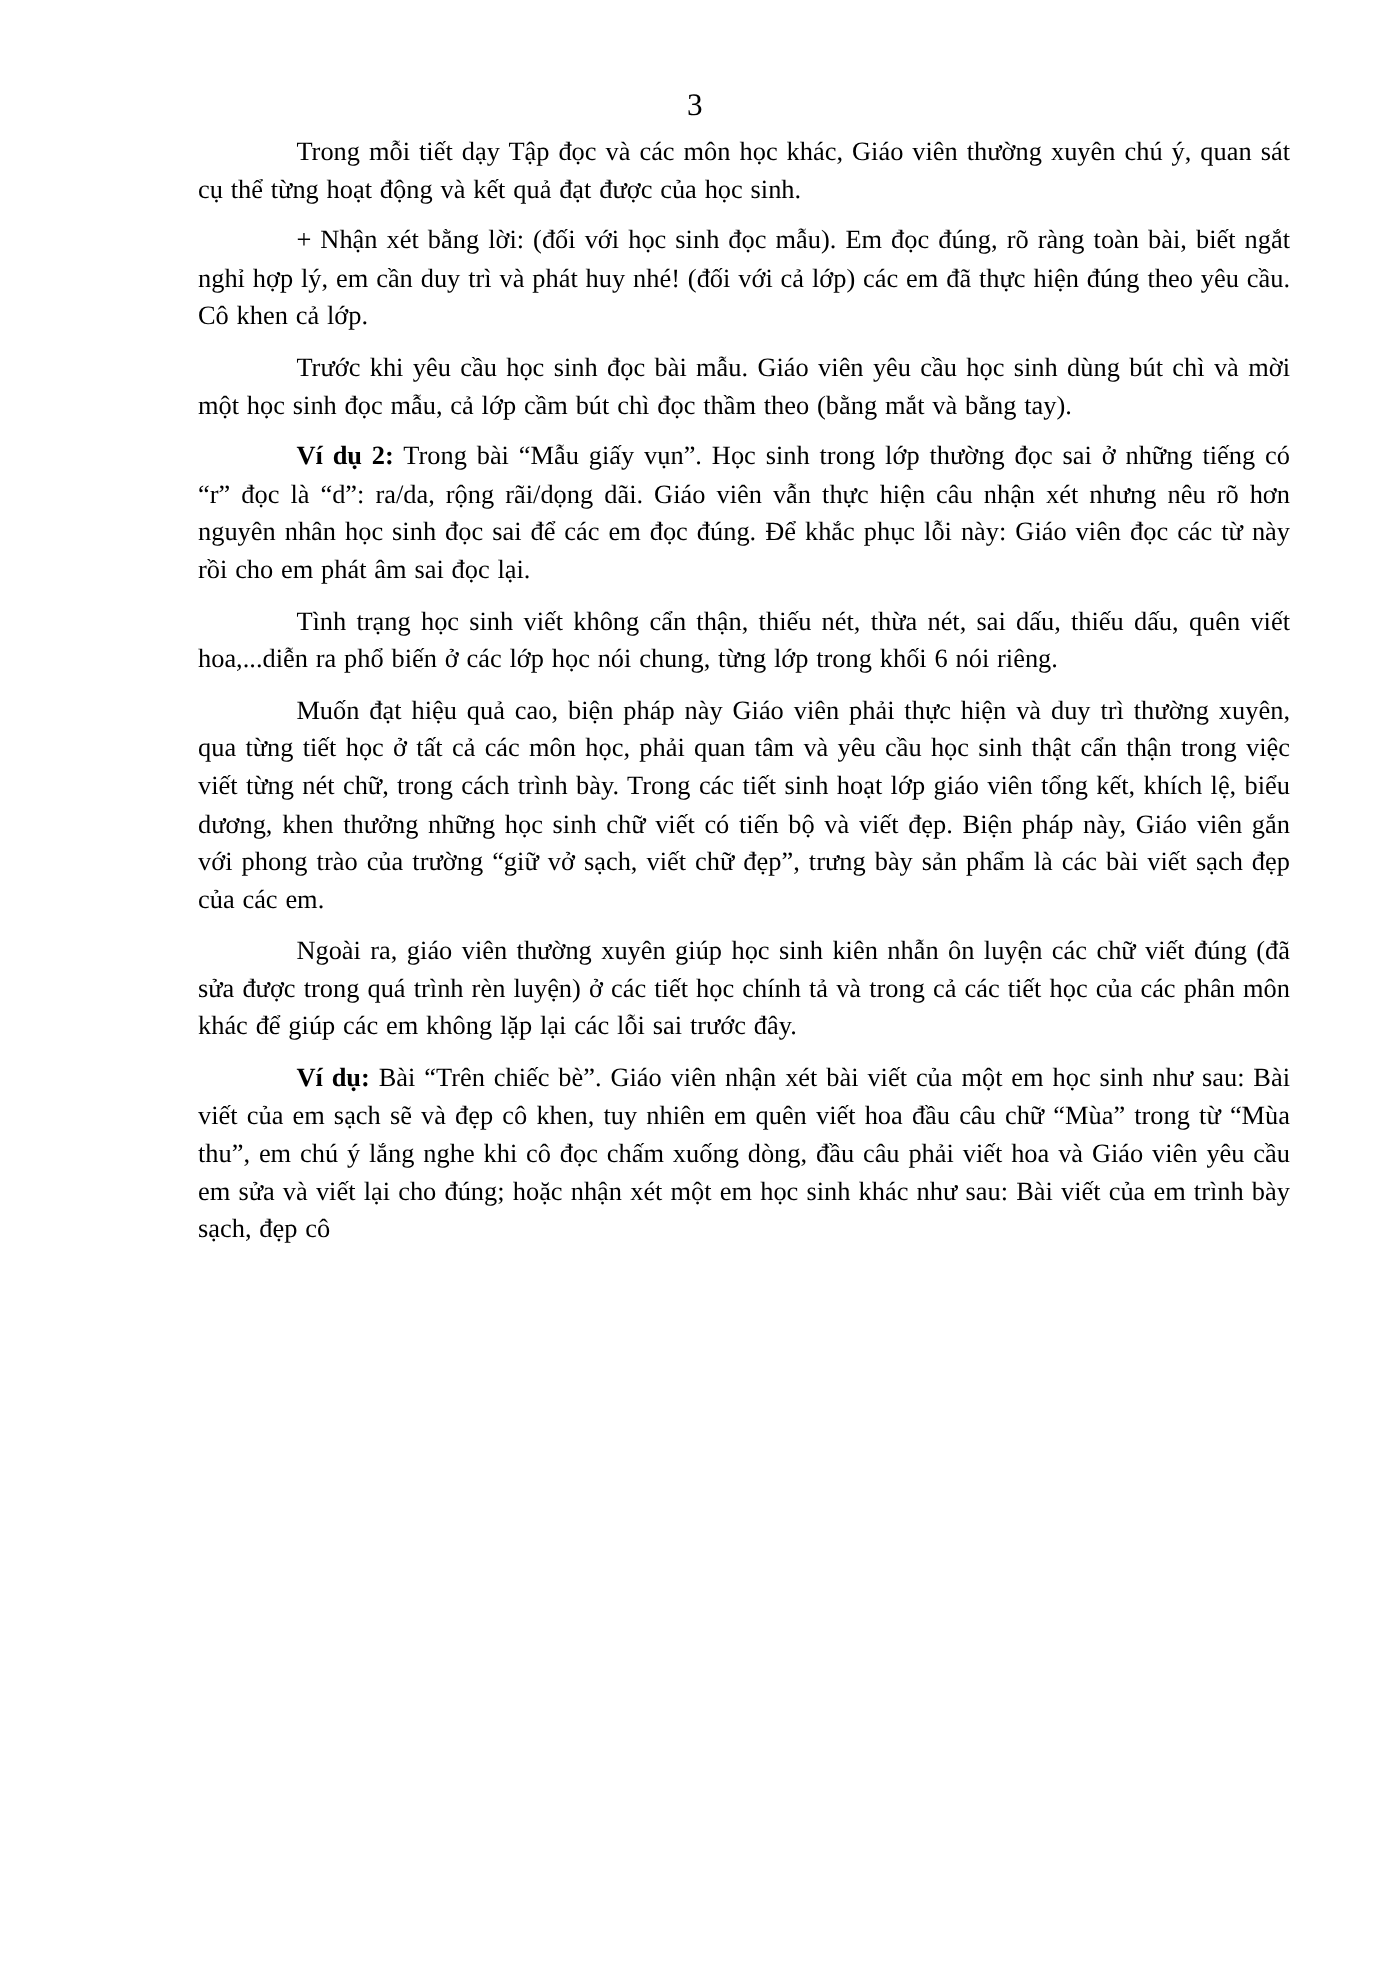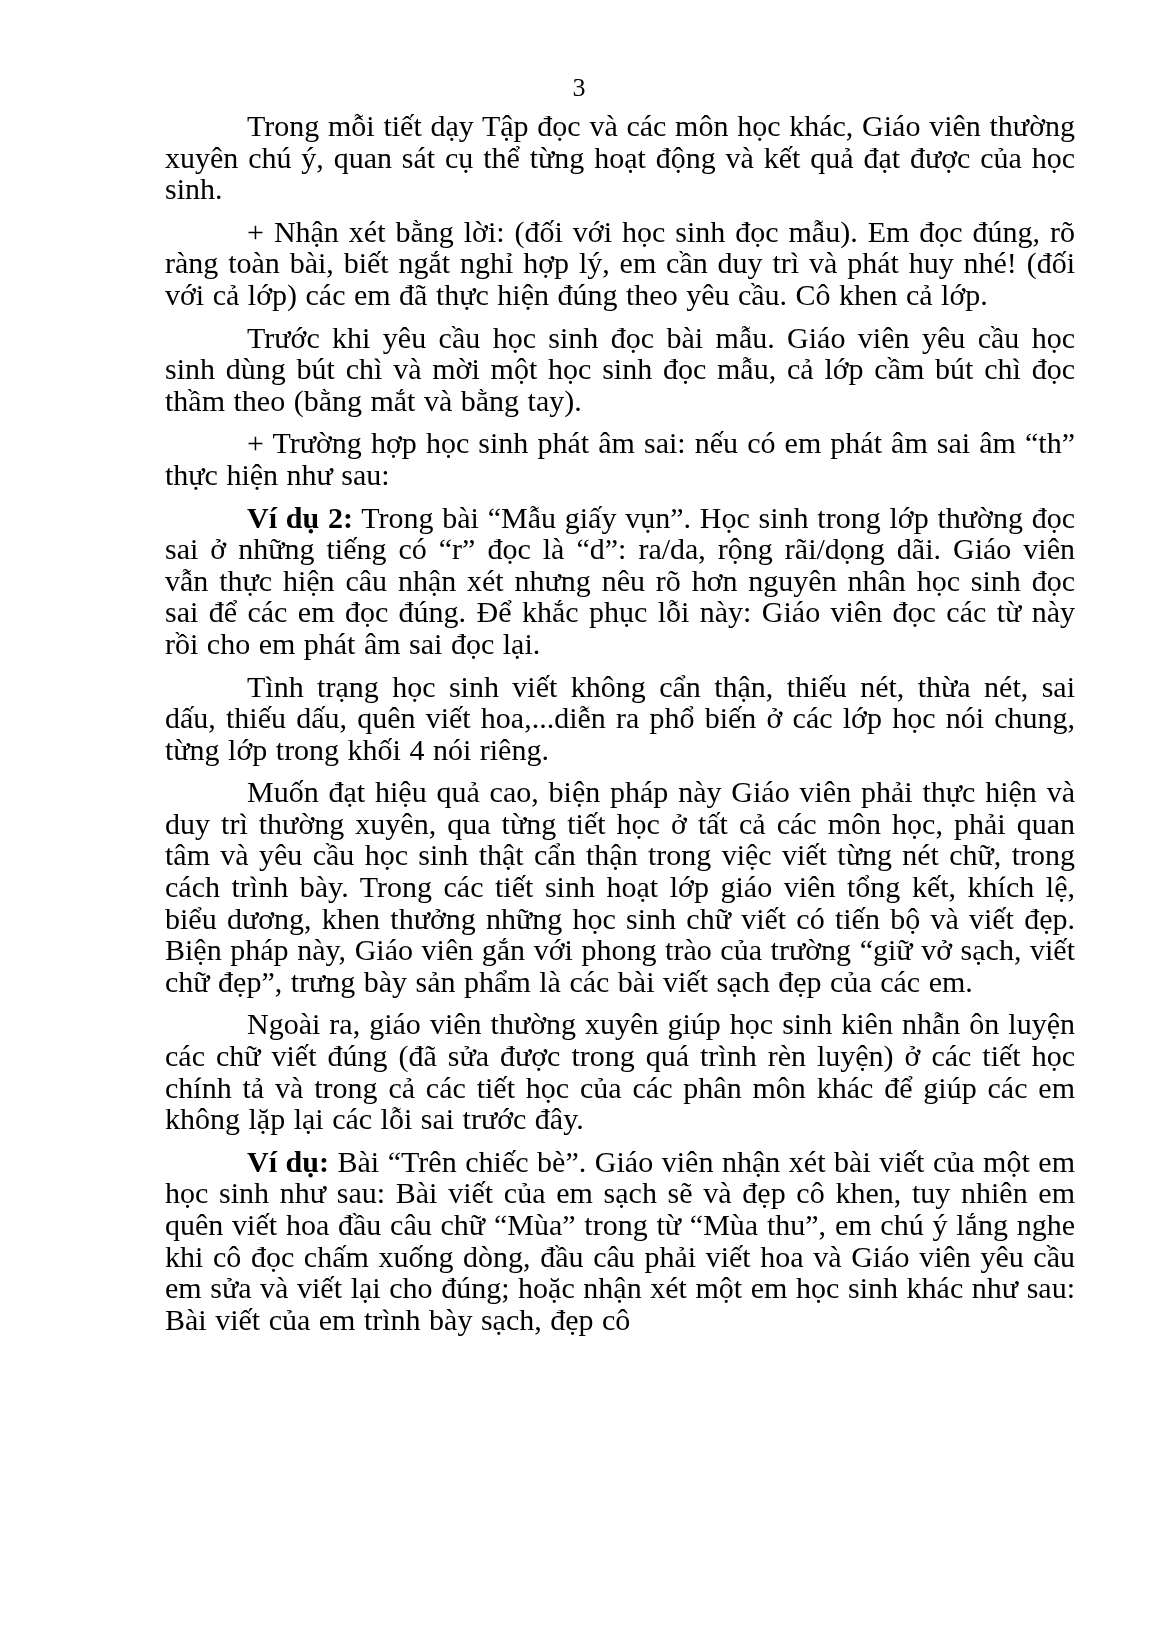--- a/index.html
+++ b/index.html
@@ -20,21 +20,21 @@
     padding-top: 72px;
     text-align: center;
     font-size: 26px;
     line-height: 32px;
   }
   .content {
     margin: 6px 83px 0 165px;
   }
   p.para {
     margin: 0 0 11px 0;
-    font-size: 30px;
+    font-size: 22px;
     line-height: 31.6px;
     text-align: justify;
     text-justify: inter-word;
     text-indent: 82px;
     word-spacing: 1px;
   }
   .bold   { font-weight: bold; }
   .italic { }
 </style>
 </head>
@@ -46,27 +46,26 @@
 
   <div class="content">
 
     <p class="para"><span>Trong mỗi tiết dạy Tập đọc và các môn học khác, Giáo viên thường xuyên chú ý, quan sát cụ thể từng hoạt động và kết quả đạt được của học sinh.</span></p>
 
 
     <p class="para"><span>+ Nhận xét bằng lời: (đối với học sinh đọc mẫu). Em đọc đúng, rõ ràng toàn bài, biết ngắt nghỉ hợp lý, em cần duy trì và phát huy nhé! (đối với cả lớp) các em đã thực hiện đúng theo yêu cầu. Cô khen cả lớp.</span></p>
 
     <p class="para"><span>Trước khi yêu cầu học sinh đọc bài mẫu. Giáo viên yêu cầu học sinh dùng bút chì và mời một học sinh đọc mẫu, cả lớp cầm bút chì đọc thầm theo (bằng mắt và bằng tay).</span></p>
 
-    <p class="para"><span>+ Trường hợp học sinh phát âm sai: nếu có em phát âm sai âm “th” thực hiện như sau:</span></p>
 
 
     <p class="para"><span class="bold">Ví dụ 2:</span><span> Trong bài “Mẫu giấy vụn”. Học sinh trong lớp thường đọc sai ở những tiếng có “r” đọc là “d”: ra/da, rộng rãi/dọng dãi. Giáo viên vẫn thực hiện câu nhận xét nhưng nêu rõ hơn nguyên nhân học sinh đọc sai để các em đọc đúng. Để khắc phục lỗi này: Giáo viên đọc các từ này rồi cho em phát âm sai đọc lại.</span></p>
 
 
-    <p class="para"><span>Tình trạng học sinh viết không cẩn thận, thiếu nét, thừa nét, sai dấu, thiếu dấu, quên viết hoa,...diễn ra phổ biến ở các lớp học nói chung, từng lớp trong khối 4 nói riêng.</span></p>
+    <p class="para"><span>Tình trạng học sinh viết không cẩn thận, thiếu nét, thừa nét, sai dấu, thiếu dấu, quên viết hoa,...diễn ra phổ biến ở các lớp học nói chung, từng lớp trong khối 6 nói riêng.</span></p>
 
     <p class="para"><span>Muốn đạt hiệu quả cao, biện pháp này Giáo viên phải thực hiện và duy trì thường xuyên, qua từng tiết học ở tất cả các môn học, phải quan tâm và yêu cầu học sinh thật cẩn thận trong việc viết từng nét chữ, trong cách trình bày. Trong các tiết sinh hoạt lớp giáo viên tổng kết, khích lệ, biểu dương, khen thưởng những học sinh chữ viết có tiến bộ và viết đẹp. Biện pháp này, Giáo viên gắn với phong trào của trường “giữ vở sạch, viết chữ đẹp”, trưng bày sản phẩm là các bài viết sạch đẹp của các em.</span></p>
 
     <p class="para"><span>Ngoài ra, giáo viên thường xuyên giúp học sinh kiên nhẫn ôn luyện các chữ viết đúng </span><span class="italic">(đã sửa được trong quá trình rèn luyện)</span><span> ở các tiết học chính tả và trong cả các tiết học của các phân môn khác để giúp các em không lặp lại các lỗi sai trước đây.</span></p>
 
     <p class="para"><span class="bold">Ví dụ:</span><span> Bài “Trên chiếc bè”. Giáo viên nhận xét bài viết của một em học sinh như sau: Bài viết của em sạch sẽ và đẹp cô khen, tuy nhiên em quên viết hoa đầu câu chữ “Mùa” trong từ “Mùa thu”, em chú ý lắng nghe khi cô đọc chấm xuống dòng, đầu câu phải viết hoa và Giáo viên yêu cầu em sửa và viết lại cho đúng; hoặc nhận xét một em học sinh khác như sau: Bài viết của em trình bày sạch, đẹp cô</span></p>
 
   </div>
 </div>
 

